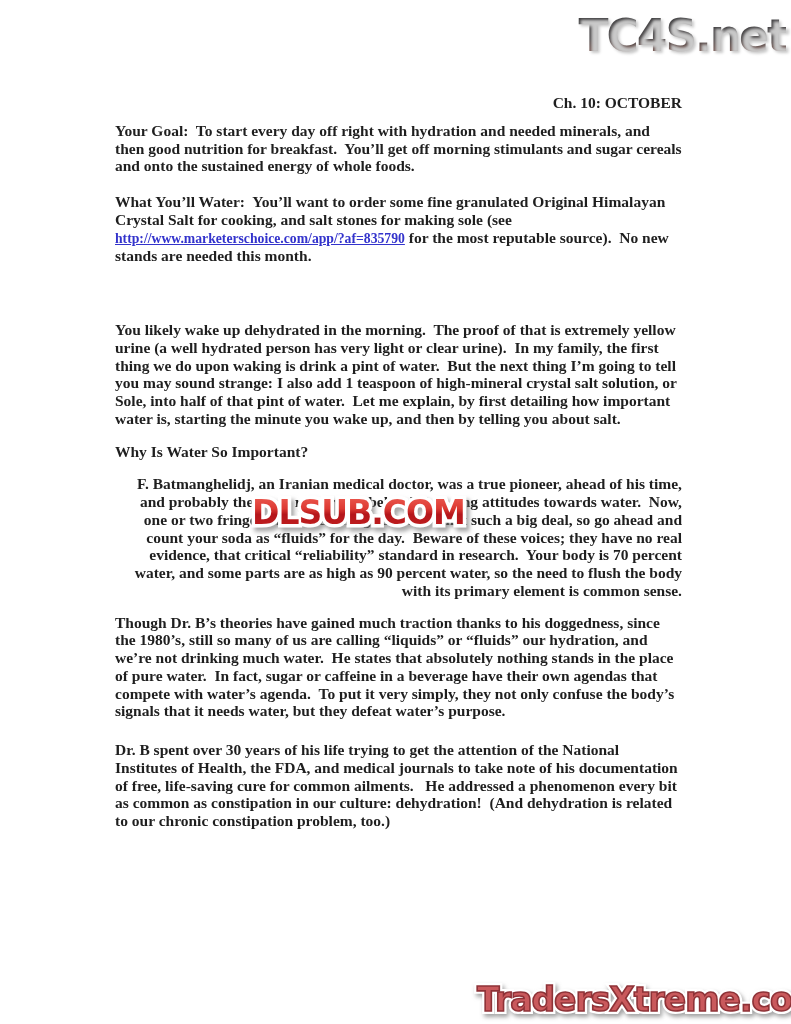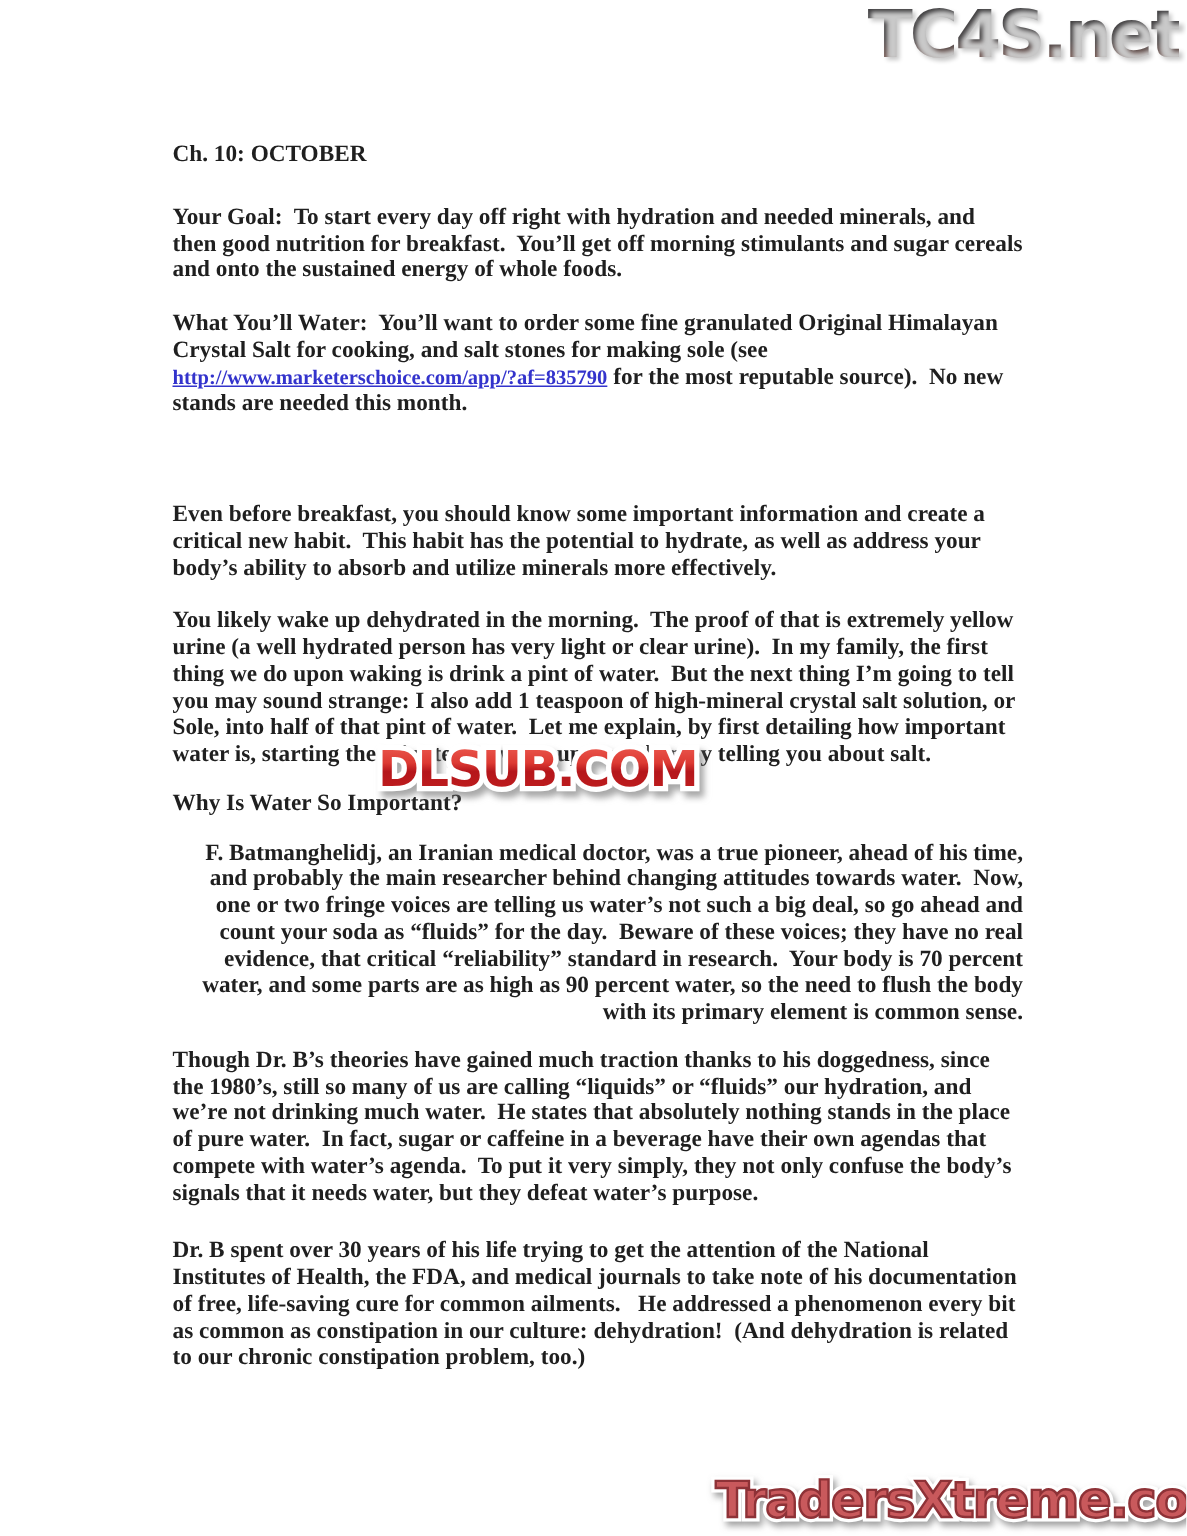--- a/index.html
+++ b/index.html
@@ -9,21 +9,21 @@
     height: 1024px;
     background: #ffffff;
     overflow: hidden;
     font-family: "Liberation Serif", serif;
     color: #1f1f1f;
   }
 
   
   .tc4s {
     position: absolute;
-    top: 0px;
+    top: 12px;
     right: 5px;
     font-family: "DejaVu Sans", sans-serif;
     font-weight: bold;
     font-size: 44px;
     letter-spacing: -2px;
     line-height: 48px;
     white-space: nowrap;
     color: #454345;
     text-shadow: 2px 2px 3px #c9c9c9;
     z-index: 2;
@@ -45,21 +45,21 @@
     width: 567px;
     font-size: 15.5px;
     line-height: 17.75px;
     z-index: 1;
   }
   .content h1, .content h2 {
     font-size: 15.5px;
     line-height: 17.75px;
     font-weight: bold;
   }
-  .content h1 { text-align: left; margin: 0 0 24px 0; }
+  .content h1 { text-align: right; margin: 0 0 10px 0; }
   .content h2 { margin: 0 0 15px 0; }
   .content p { margin: 0; white-space: pre-wrap; font-weight: bold; }
   .content p span, .content p strong { white-space: pre-wrap; }
   .p-goal     { margin: 0 0 18px 0 !important; }
   .p-need     { margin: 0 0 56px 0 !important; }
   .p-intro    { margin: 0 0 18px 0 !important; }
   .p-hydration{ margin: 0 0 15px 0 !important; }
   .p-bat      { margin: 0 0 14px 0 !important; text-align: right; }
   .p-traction { margin: 0 0 21px 0 !important; }
   .p-nih      { margin: 0 !important; }
@@ -128,21 +128,20 @@
   </div>
 
   <div class="content">
 
     <h1>Ch. 10: OCTOBER</h1>
 
     <p class="p-goal"><strong>Your Goal:</strong><span>  To start every day off right with hydration and needed minerals, and then good nutrition for breakfast.  You’ll get off morning stimulants and sugar cereals and onto the sustained energy of whole foods.</span></p>
 
     <p class="p-need"><strong>What You’ll Water:</strong><span>  You’ll want to order some fine granulated Original Himalayan Crystal Salt for cooking, and salt stones for making sole (see </span><a class="doc-link" href="#">http://www.marketerschoice.com/app/?af=835790</a><span> for the most reputable source).  No new stands are needed this month.</span></p>
 
-    <p class="p-intro">Even before breakfast, you should know some important information and create a critical new habit.  This habit has the potential to hydrate, as well as address your body’s ability to absorb and utilize minerals more effectively.</p>
 
     <p class="p-hydration">You likely wake up dehydrated in the morning.  The proof of that is extremely yellow urine (a well hydrated person has very light or clear urine).  In my family, the first thing we do upon waking is drink a pint of water.  But the next thing I’m going to tell you may sound strange: I also add 1 teaspoon of high-mineral crystal salt solution, or Sole, into half of that pint of water.  Let me explain, by first detailing how important water is, starting the minute you wake up, and then by telling you about salt.</p>
 
     <h2>Why Is Water So Important?</h2>
 
     <p class="p-bat">F. Batmanghelidj, an Iranian medical doctor, was a true pioneer, ahead of his time, and probably the main researcher behind changing attitudes towards water.  Now, one or two fringe voices are telling us water’s not such a big deal, so go ahead and count your soda as “fluids” for the day.  Beware of these voices; they have no real evidence, that critical “reliability” standard in research.  Your body is 70 percent water, and some parts are as high as 90 percent water, so the need to flush the body with its primary element is common sense.</p>
 
     <p class="p-traction">Though Dr. B’s theories have gained much traction thanks to his doggedness, since the 1980’s, still so many of us are calling “liquids” or “fluids” our hydration, and we’re not drinking much water.  He states that absolutely nothing stands in the place of pure water.  In fact, sugar or caffeine in a beverage have their own agendas that compete with water’s agenda.  To put it very simply, they not only confuse the body’s signals that it needs water, but they defeat water’s purpose.</p>
 
     <p class="p-nih">Dr. B spent over 30 years of his life trying to get the attention of the National Institutes of Health, the FDA, and medical journals to take note of his documentation of free, life-saving cure for common ailments.   He addressed a phenomenon every bit as common as constipation in our culture: dehydration!  (And dehydration is related to our chronic constipation problem, too.)</p>

